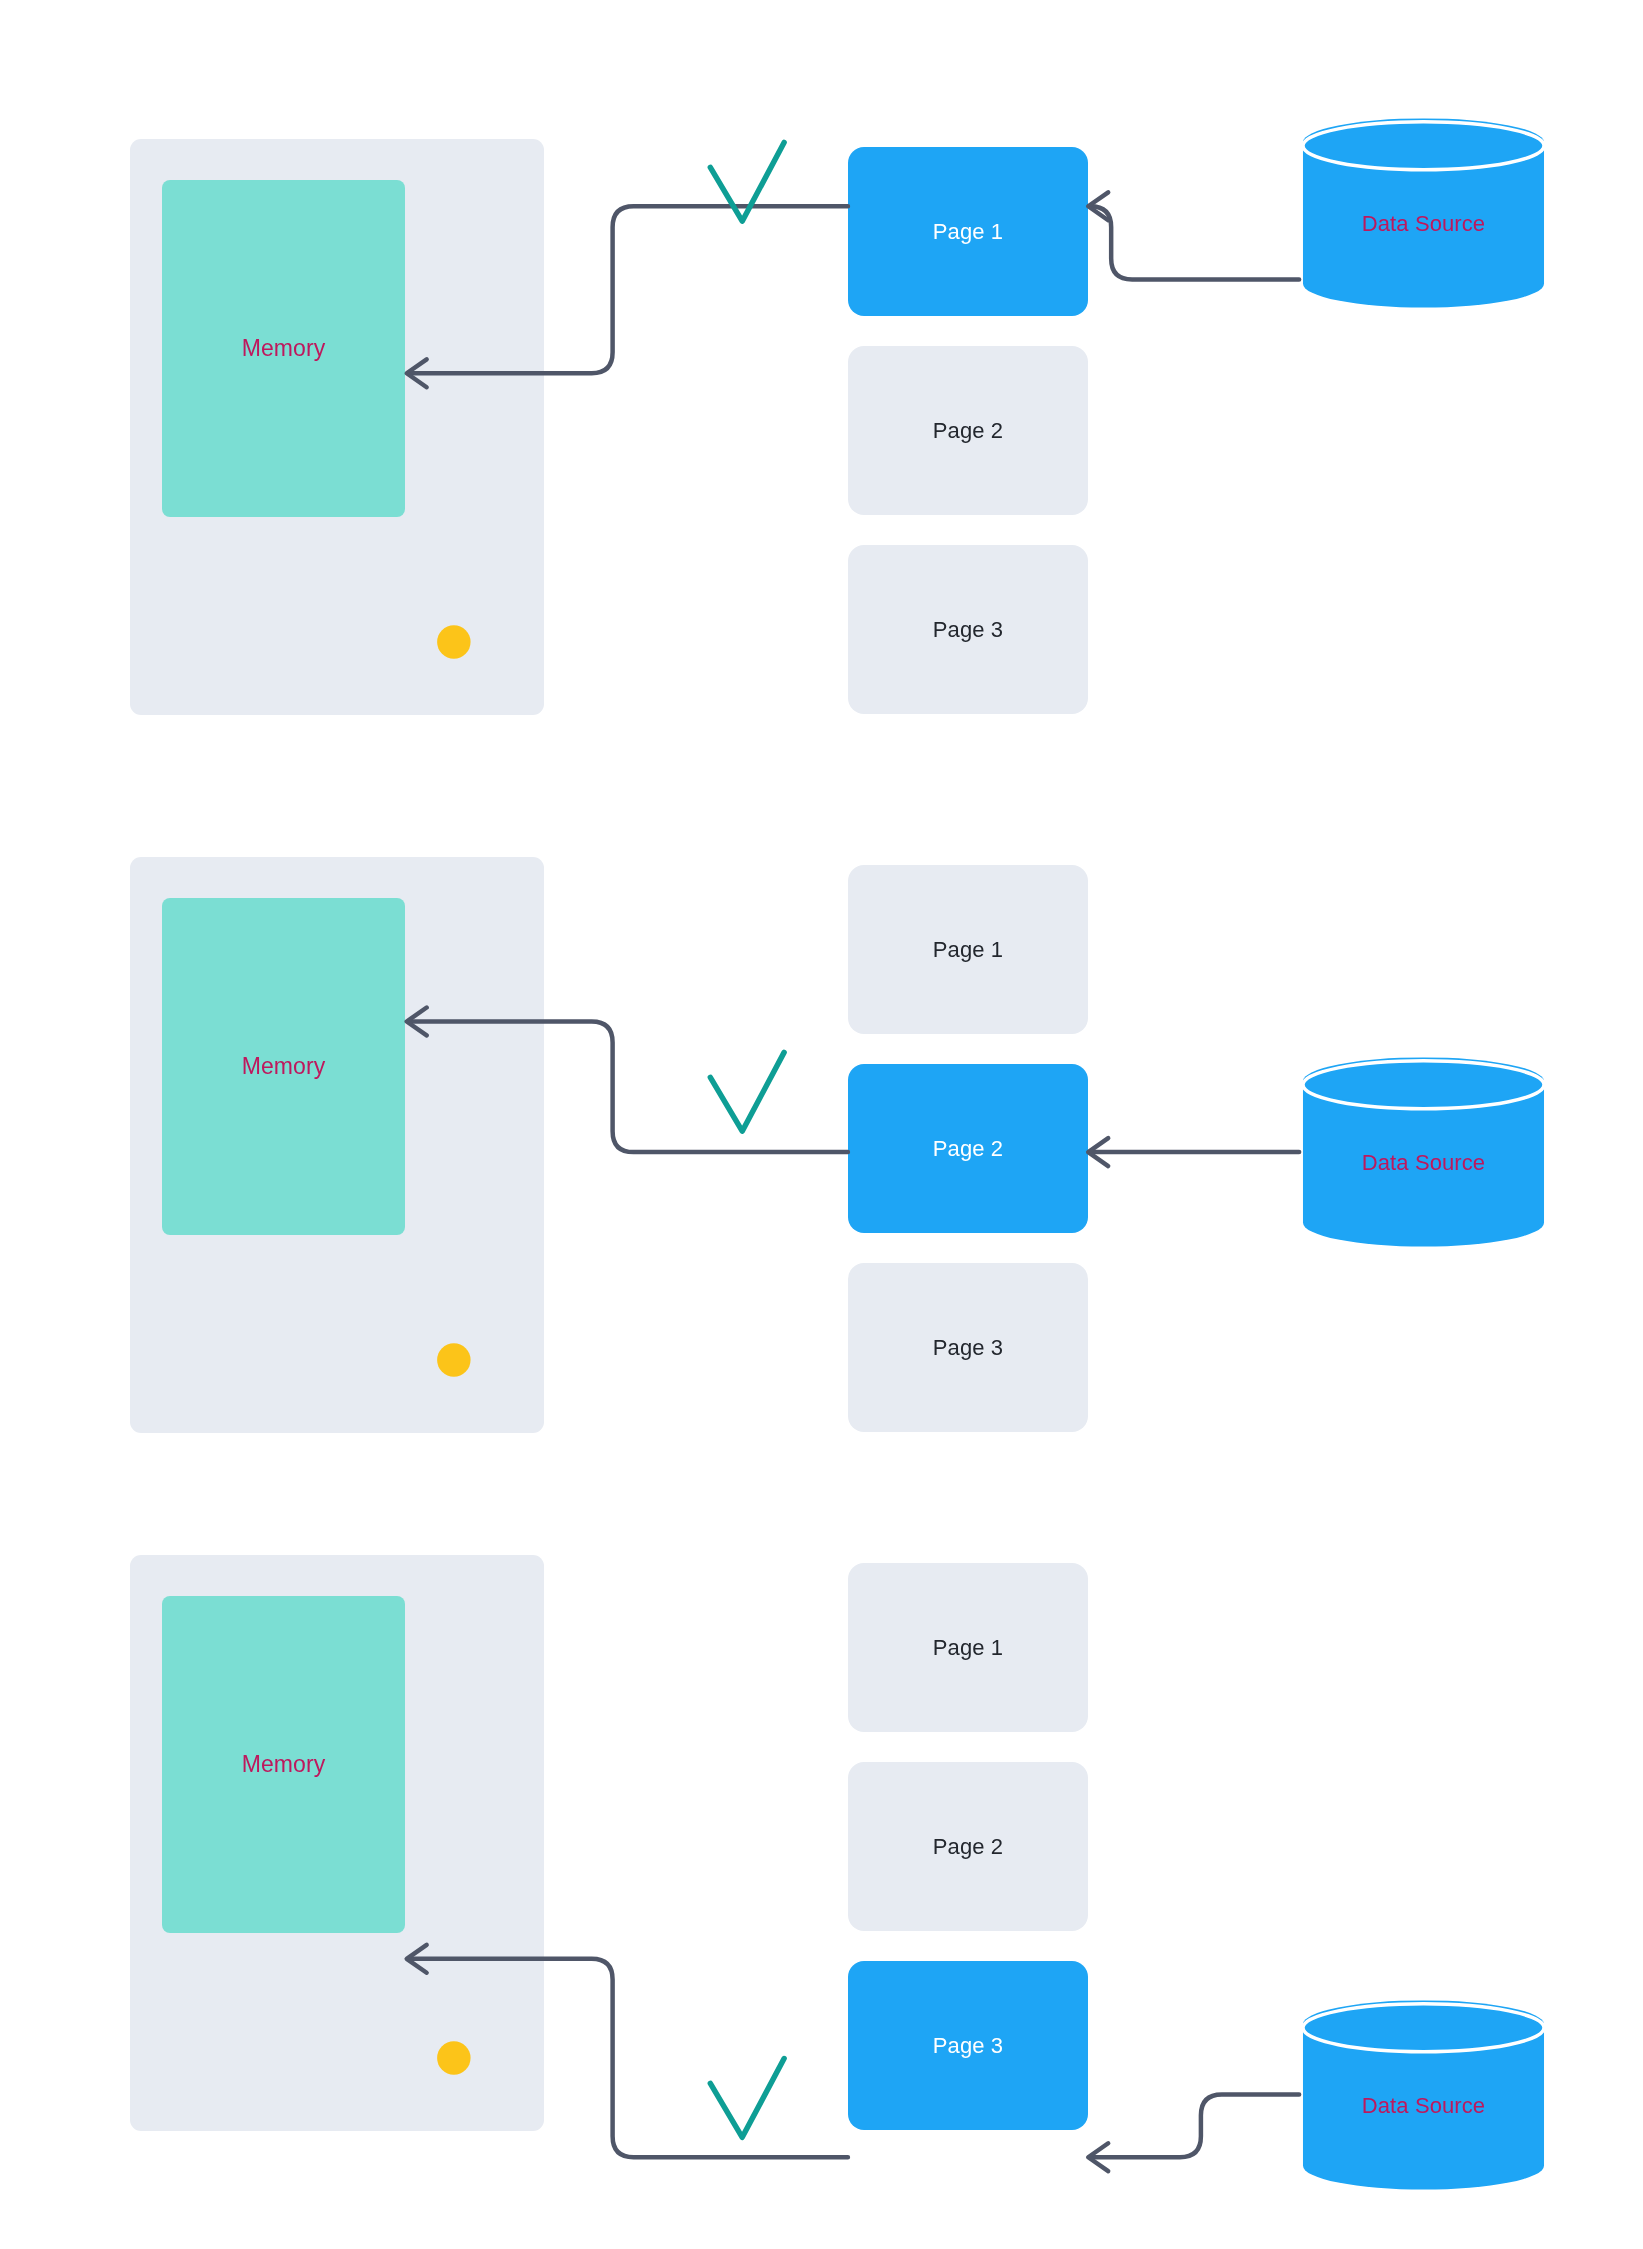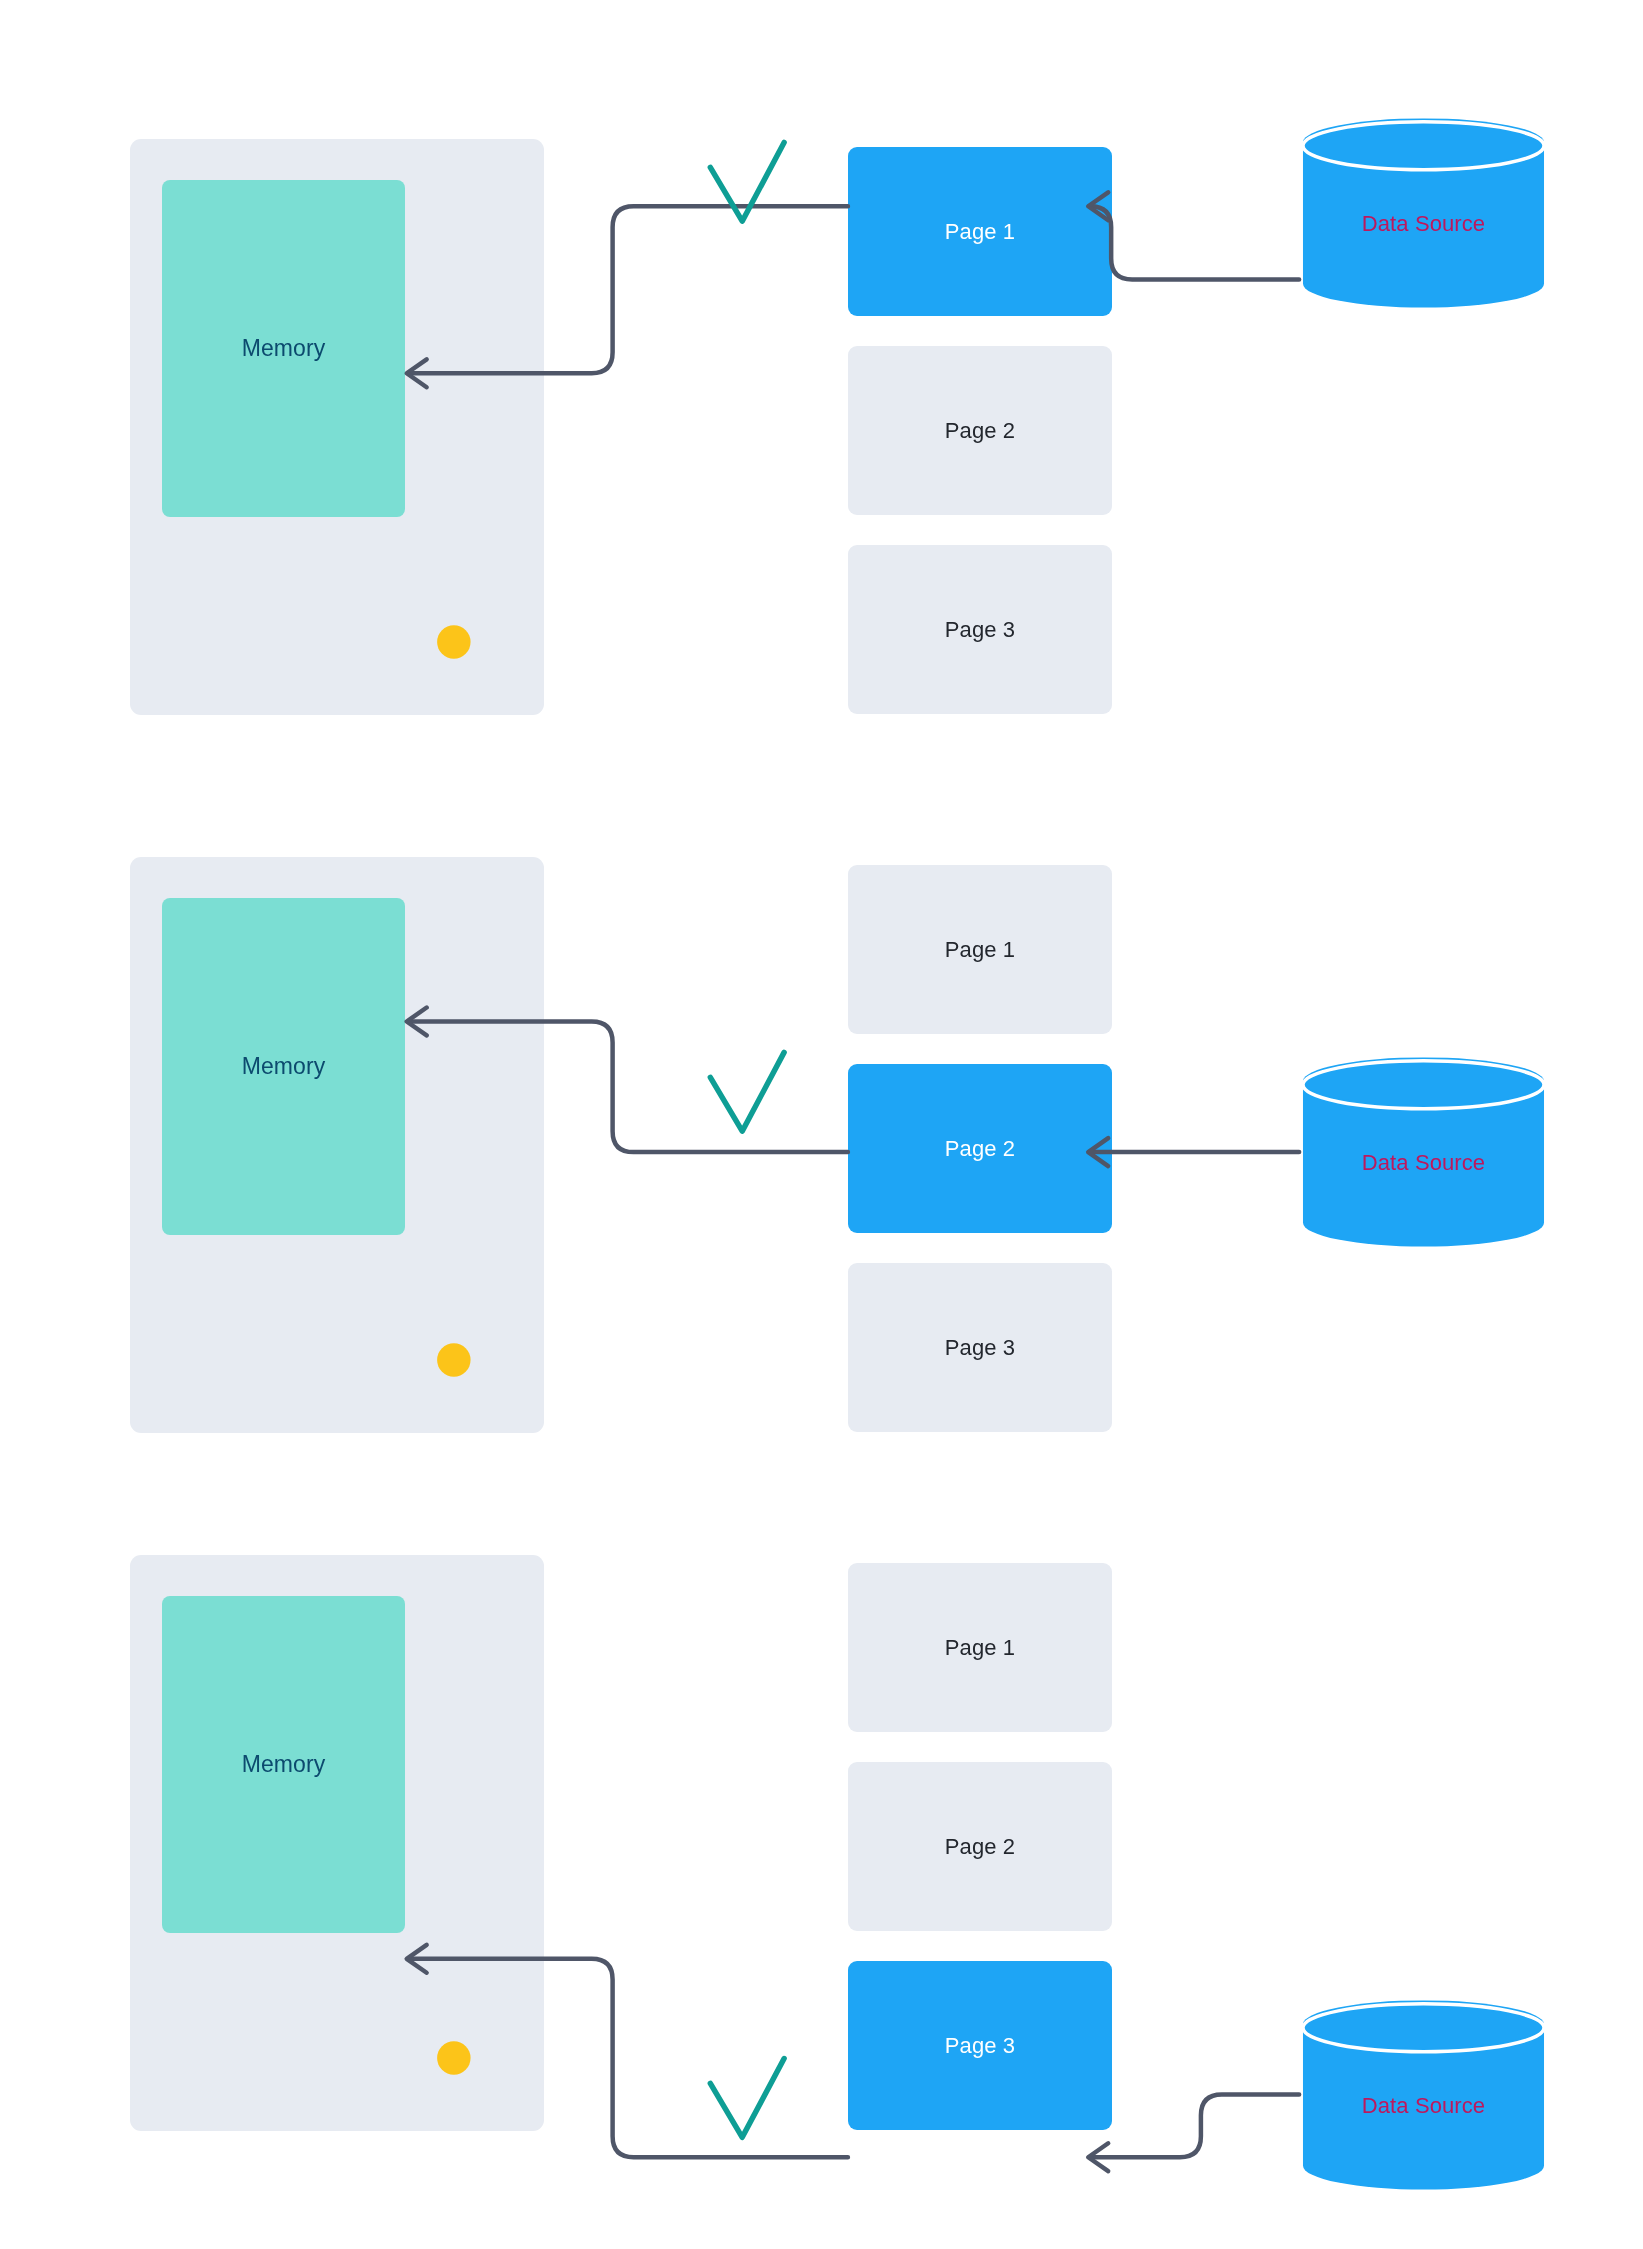--- a/index.html
+++ b/index.html
@@ -15,29 +15,29 @@
   .mem-container{
     position:absolute;left:130px;top:14px;width:414px;height:576px;
     background:#e7ebf2;border-radius:11px;
   }
   .mem-box{
     position:absolute;left:32px;top:41px;width:243px;height:337px;
     background:#7bded3;border-radius:8px;
     display:flex;align-items:center;justify-content:center;
   }
   .mem-label{
-    color:#0c4a6e;font-size:23px;letter-spacing:0.1px;
+    color:#be185d;font-size:23px;letter-spacing:0.1px;
   }
   .brand-logo{
     position:absolute;right:40px;bottom:35px;width:76px;height:76px;
   }
 
   .pages{position:absolute;left:848px;top:22.4px;width:240px;}
   .page-box{
-    width:264px;height:169px;border-radius:9px;
+    width:240px;height:169px;border-radius:16px;
     background:#e7ebf2;margin-bottom:30px;
     display:flex;align-items:center;justify-content:center;
     font-size:22px;color:#23272e;letter-spacing:0.1px;
   }
   .page-box.active{background:#1ea5f5;color:#ffffff;}
 
   .datasource{
     position:absolute;width:249px;height:190px;
   }
   .ds-label{

